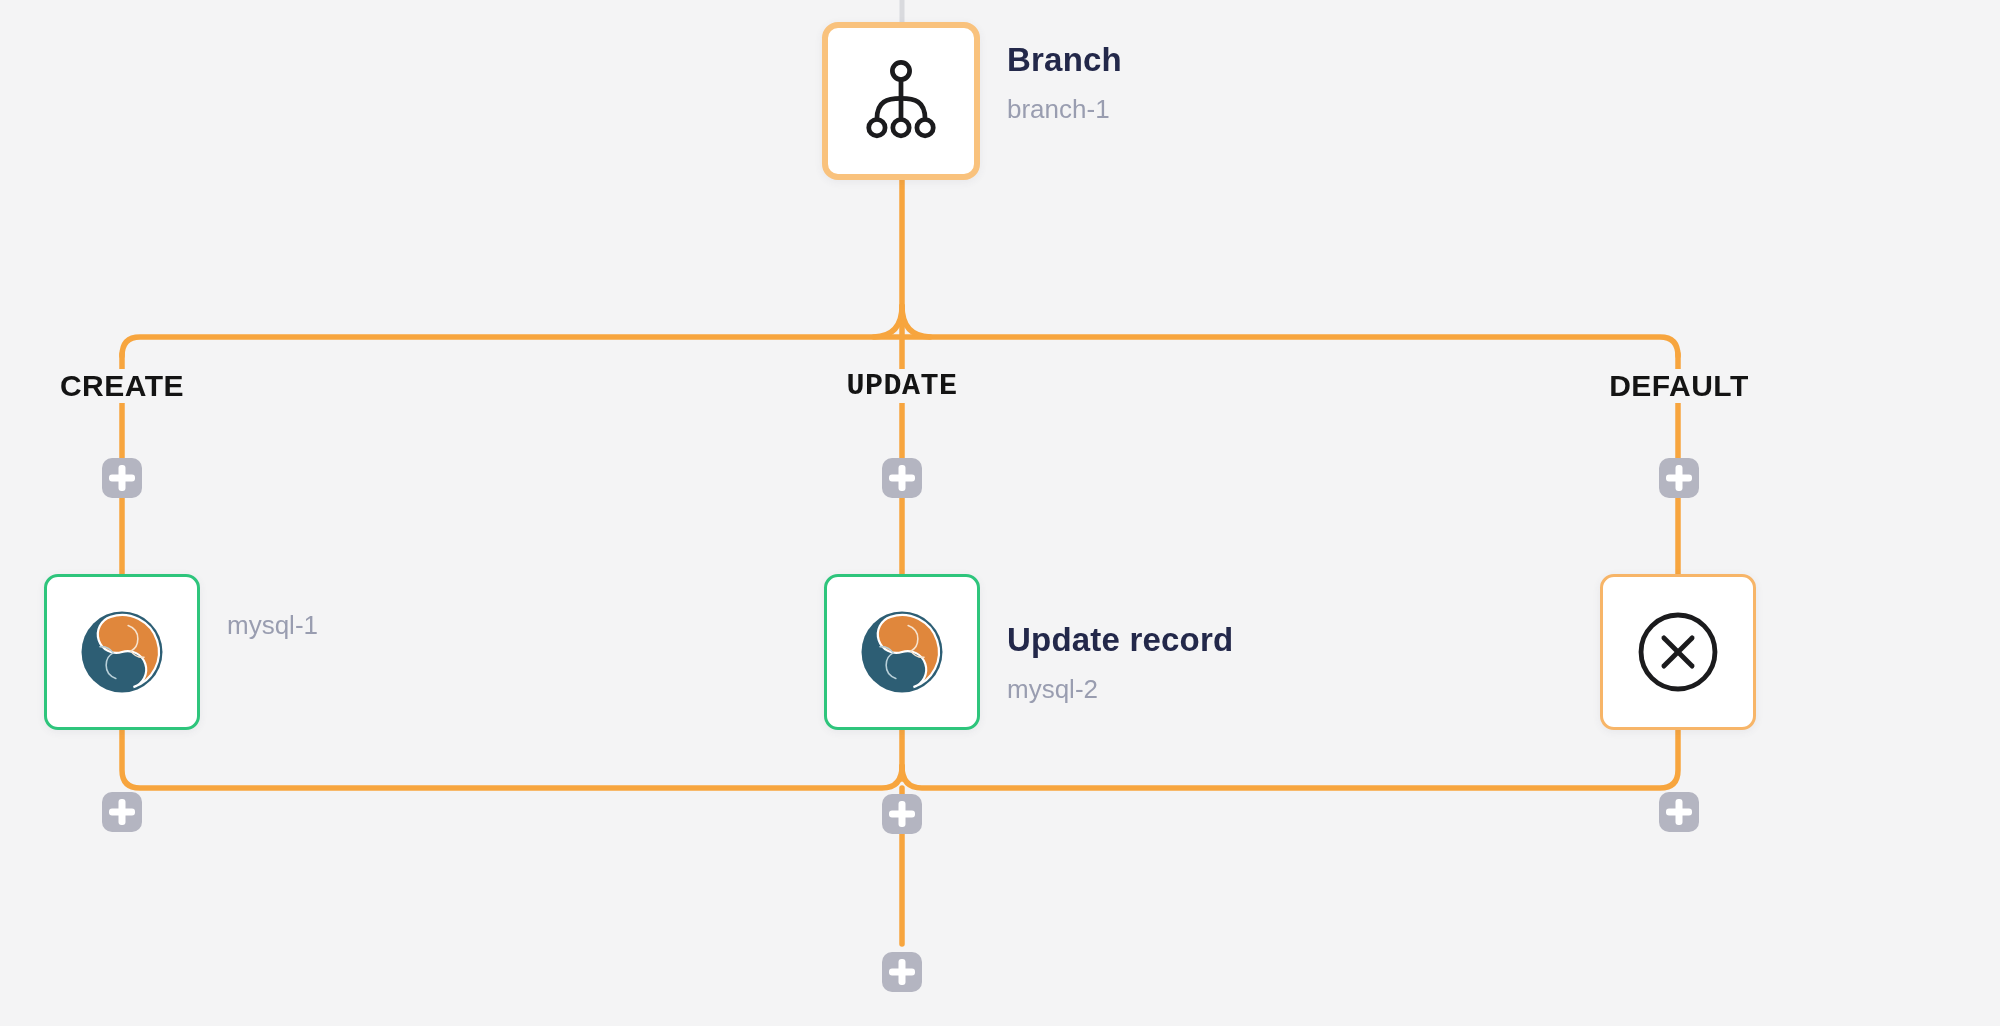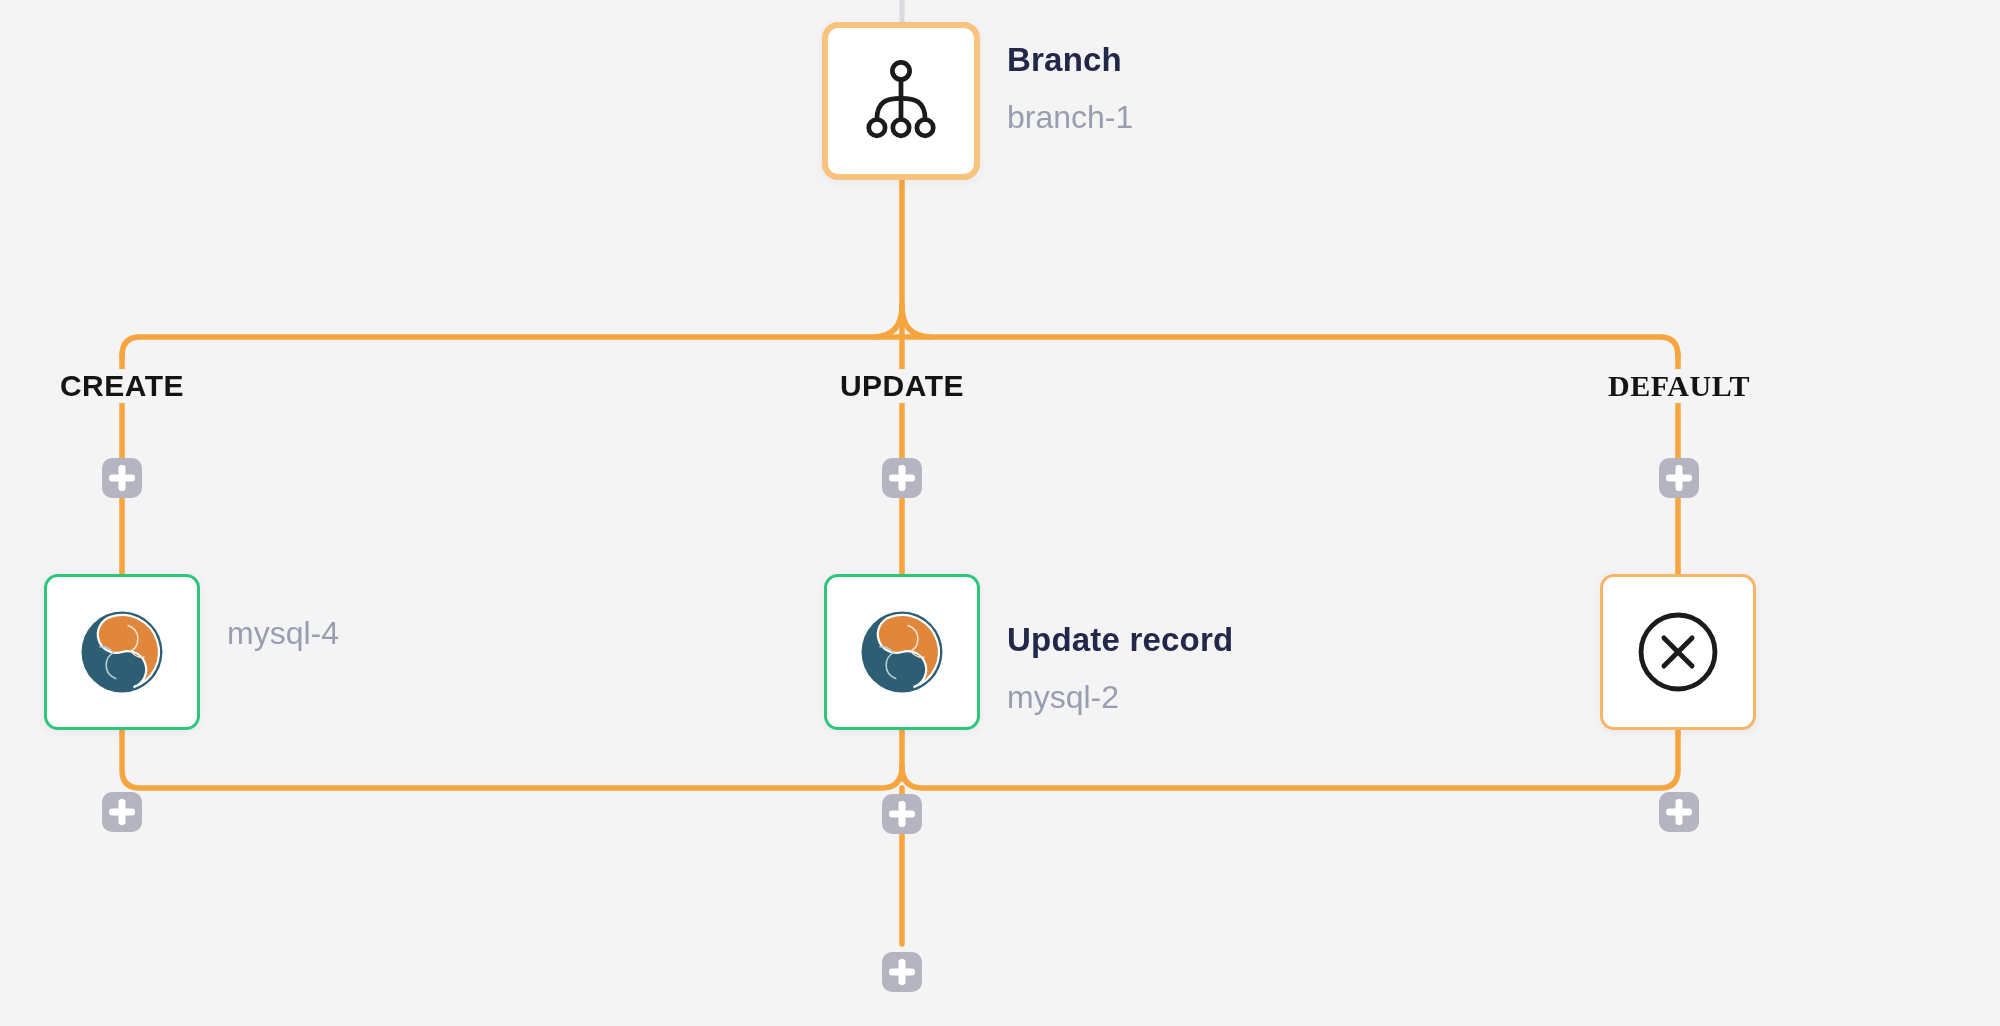--- a/index.html
+++ b/index.html
@@ -43,41 +43,41 @@
   .box-terminate{
     left:1600px;top:574px;width:156px;height:156px;
     border:3px solid #f7b568;border-radius:14px;
   }
   .node-text{position:absolute;z-index:2;white-space:nowrap;}
   .node-title{
     font-size:33px;font-weight:700;color:#23284a;line-height:36px;
     letter-spacing:0.2px;
   }
   .node-subtitle{
-    font-size:32px;font-weight:400;color:#999db0;line-height:30px;
-    margin-top:24px;
+    font-size:26px;font-weight:400;color:#999db0;line-height:30px;
+    margin-top:16px;
   }
   .text-branch{left:1007px;top:42px;}
   .text-mysql1{left:227px;top:594px;}
   .text-mysql2{left:1007px;top:622px;}
   .text-terminate{left:1784px;top:594px;}
 
   
   .edge-label{
     position:absolute;z-index:3;
     transform:translateX(-50%);
     background:#f4f4f5;
     padding:2px 10px;
     font-size:30px;font-weight:600;color:#141414;
     letter-spacing:0.5px;
     line-height:30px;
   }
   .label-create{left:122px;top:369px;}
-  .label-update{left:902px;top:369px;}
-  .label-default{left:1679px;top:369px;font-family:Liberation Serif, serif;}
+  .label-update{left:902px;top:369px;font-family:Liberation Mono, monospace;}
+  .label-default{left:1679px;top:369px;}
 
   
   .plus-btn{
     position:absolute;z-index:3;
     width:40px;height:40px;
     background:#b4b5c1;
     border-radius:10px;
     border:none;
     cursor:pointer;
     padding:0;
@@ -164,21 +164,21 @@
       <g transform="rotate(-18 50 50)">
         <path d="M50 8 A42 42 0 0 1 50 92 A21 21 0 0 0 50 50 A21 21 0 0 1 50 8 Z" fill="#e0873c" stroke="#ffffff" stroke-width="2.5"></path>
       </g>
       <g fill="none" stroke-linecap="round" stroke-width="1.8">
         <path d="M57 20 q11 4 11 15 q0 10 -8 14 q6 8 15 7" stroke="#f6e3cf"></path>
         <path d="M43 80 q-11 -4 -11 -15 q0 -10 8 -14 q-6 -8 -15 -7" stroke="#b9d0d9"></path>
       </g>
     </svg>
   </div>
   <div class="node-text text-mysql1">
-    <div class="node-subtitle">mysql-4</div>
+    <div class="node-subtitle">mysql-1</div>
   </div>
 
   <div class="node-box box-mysql2">
     <svg class="node-icon" width="88" height="88" viewBox="0 0 100 100">
       <circle cx="50" cy="50" r="46" fill="#2d5e74"></circle>
       <g transform="rotate(-18 50 50)">
         <path d="M50 8 A42 42 0 0 1 50 92 A21 21 0 0 0 50 50 A21 21 0 0 1 50 8 Z" fill="#e0873c" stroke="#ffffff" stroke-width="2.5"></path>
       </g>
       <g fill="none" stroke-linecap="round" stroke-width="1.8">
         <path d="M57 20 q11 4 11 15 q0 10 -8 14 q6 8 15 7" stroke="#f6e3cf"></path>

